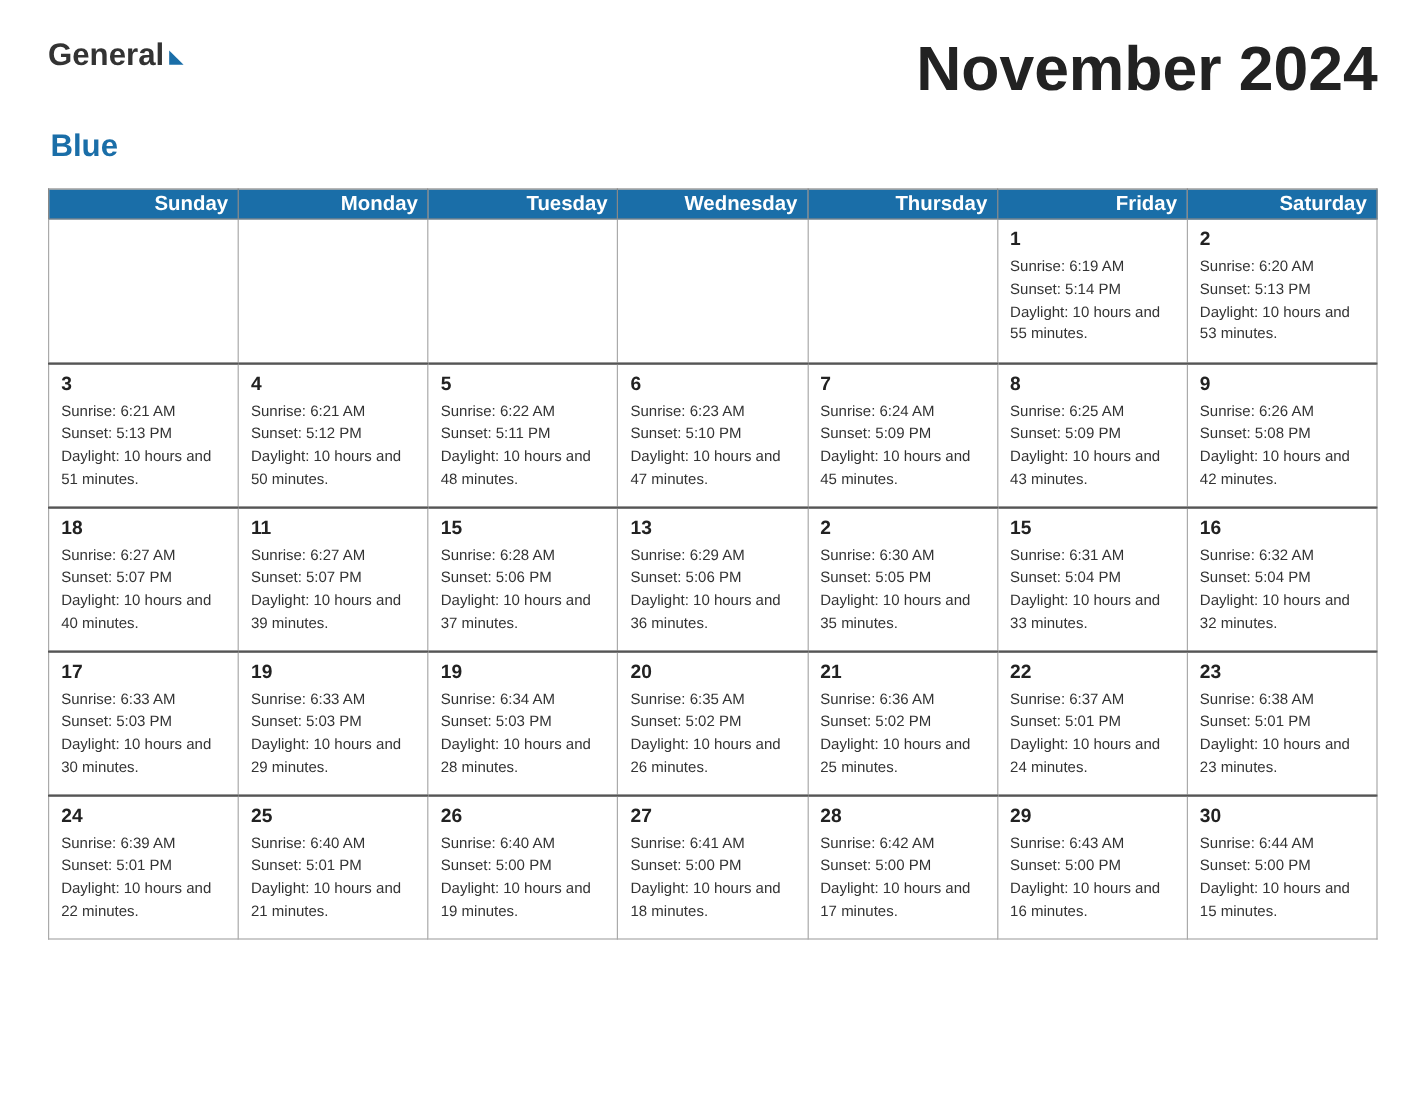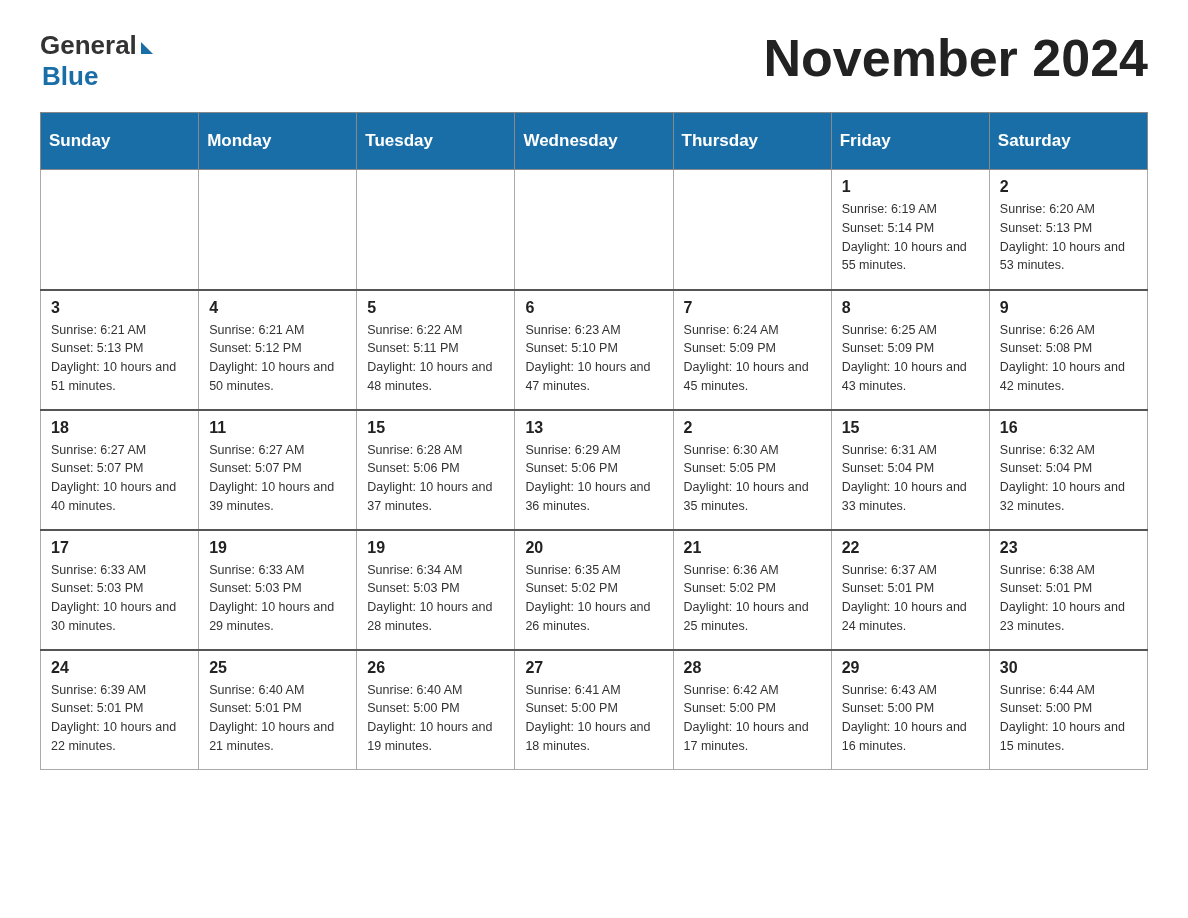--- a/index.html
+++ b/index.html
@@ -13,20 +13,21 @@
     .header {
       display: flex;
       justify-content: space-between;
       align-items: flex-start;
       margin-bottom: 20px;
     }
     .logo {
       display: flex;
       flex-direction: column;
       align-items: flex-start;
+      gap: 45px;
     }
     .logo-general {
       font-size: 26px;
       font-weight: bold;
       color: #333;
       display: flex;
       align-items: center;
     }
     .logo-arrow {
       display: inline-block;
@@ -62,22 +63,22 @@
     .calendar {
       width: 100%;
       border-collapse: collapse;
       border: 1px solid #888;
     }
     .calendar th {
       background: #1a6ea8;
       color: #fff;
       font-size: 17px;
       font-weight: bold;
-      padding: 18px 8px;
-      text-align: left;
+      padding: 2px 8px;
+      text-align: right;
       border: 1px solid #888;
     }
     .calendar td {
       vertical-align: top;
       border: 1px solid #aaa;
       padding: 8px 10px;
       width: 14.28%;
       min-height: 110px;
       height: 120px;
     }

